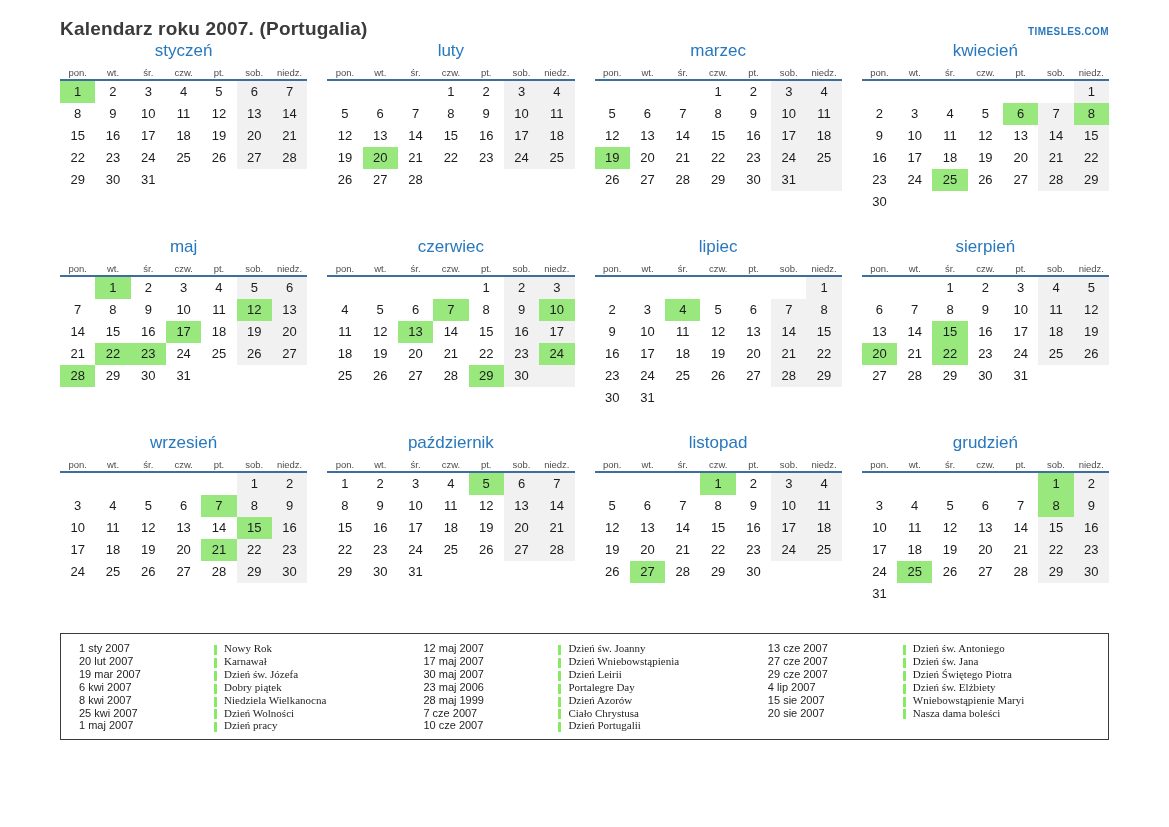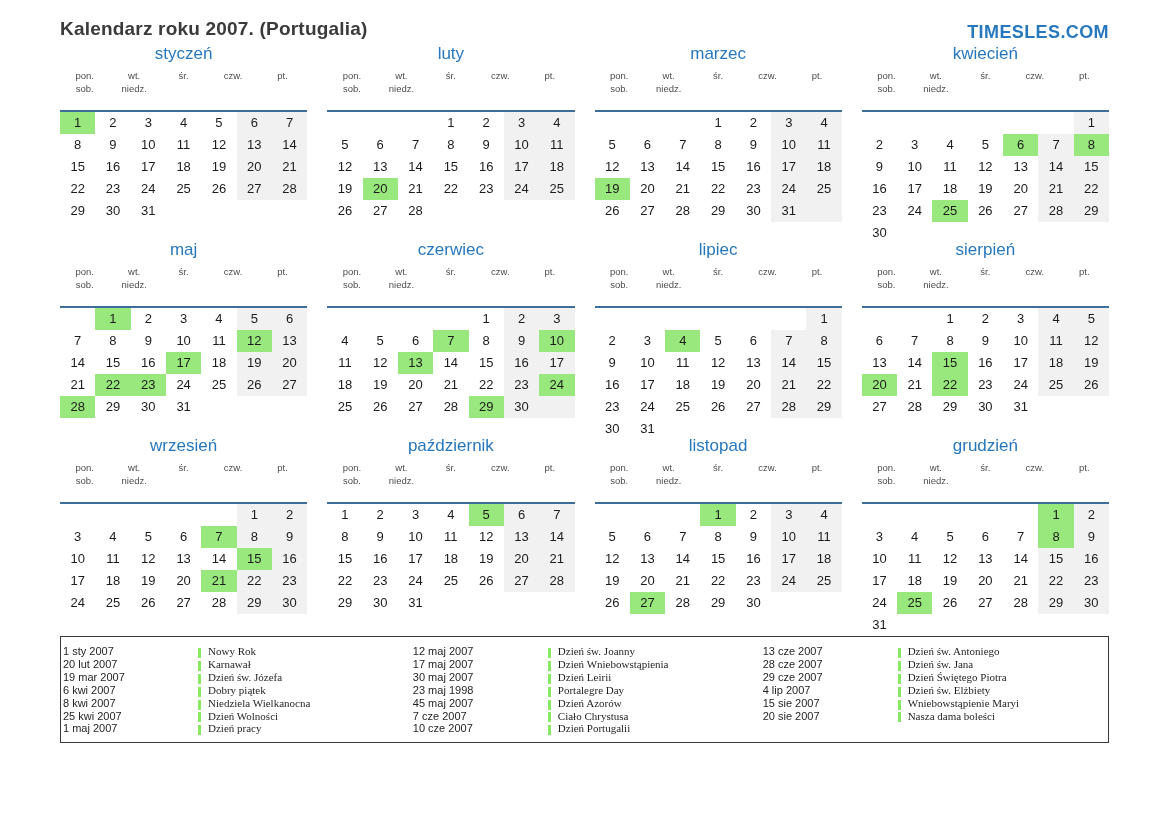--- a/index.html
+++ b/index.html
@@ -10,54 +10,54 @@
     --tick-green:#88e963;
   }
   *{box-sizing:border-box;}
   html,body{margin:0;padding:0;}
   body{
     width:1169px;height:827px;background:#ffffff;
     font-family:"Liberation Sans","DejaVu Sans",sans-serif;
     color:#1c1c1c;overflow:hidden;
   }
   .page{padding:18px 60px 0 60px;}
-  .topbar{display:flex;justify-content:space-between;align-items:flex-start;gap:27px;}
+  .topbar{display:flex;justify-content:space-between;align-items:center;gap:27px;}
   .page-title{
     margin:0;font-size:19px;font-weight:600;color:#3a3a3a;letter-spacing:.2px;
   }
   .brand{
-    font-size:18px;font-weight:bold;color:var(--accent-blue);
+    font-size:10px;font-weight:bold;color:var(--accent-blue);
     text-decoration:none;letter-spacing:.4px;margin-top:4px;
   }
   .months{
     display:grid;grid-template-columns:repeat(4,1fr);
     column-gap:20px;row-gap:17px;
   }
   .month{height:179px;}
   .month-title{
     text-align:center;color:var(--accent-blue);font-size:17px;
     height:22px;line-height:22px;margin-bottom:4px;font-weight:400;
   }
   .weekdays{
-    display:grid;grid-template-columns:repeat(5,1fr);
-    border-bottom:2px solid var(--header-line);padding-bottom:15px;
+    display:grid;grid-template-columns:repeat(7,1fr);
+    border-bottom:2px solid var(--header-line);padding-bottom:0;
   }
   .wd{
     text-align:center;font-size:9.5px;color:#4d4d4d;line-height:13px;
   }
   .week{display:grid;grid-template-columns:repeat(7,1fr);}
   .cell{
     height:22px;line-height:22px;text-align:center;font-size:13px;color:#1c1c1c;
   }
   .cell.weekend{background:var(--weekend-gray);}
   .cell.holiday{background:var(--holiday-green);}
   .legend{
     margin-top:22px;
     border:1.5px solid #3a3a3a;
-    padding:8px 10px 7px 2px;
+    padding:8px 10px 7px 18px;
     display:flex;justify-content:space-between;
   }
   .legend-col{width:32.4%;}
   .legend-row{display:flex;font-size:11px;line-height:12.9px;}
   .l-date{width:135px;flex:0 0 135px;color:#1f1f1f;}
   .l-name{display:flex;align-items:flex-end;color:#1f1f1f;font-family:Liberation Serif, serif;}
   .tick{
     display:inline-block;width:3px;height:10px;background:var(--tick-green);
     margin-right:7px;flex:0 0 3px;
   }
@@ -823,43 +823,43 @@
         </div>
         <div class="legend-row">
           <span class="l-date">17 maj 2007</span>
           <span class="l-name"><i class="tick"></i>Dzień Wniebowstąpienia</span>
         </div>
         <div class="legend-row">
           <span class="l-date">30 maj 2007</span>
           <span class="l-name"><i class="tick"></i>Dzień Leirii</span>
         </div>
         <div class="legend-row">
-          <span class="l-date">23 maj 1998</span>
+          <span class="l-date">23 maj 2006</span>
           <span class="l-name"><i class="tick"></i>Portalegre Day</span>
         </div>
         <div class="legend-row">
-          <span class="l-date">45 maj 2007</span>
+          <span class="l-date">28 maj 1999</span>
           <span class="l-name"><i class="tick"></i>Dzień Azorów</span>
         </div>
         <div class="legend-row">
           <span class="l-date">7 cze 2007</span>
           <span class="l-name"><i class="tick"></i>Ciało Chrystusa</span>
         </div>
         <div class="legend-row">
           <span class="l-date">10 cze 2007</span>
           <span class="l-name"><i class="tick"></i>Dzień Portugalii</span>
         </div>
       </div>
       <div class="legend-col">
         <div class="legend-row">
           <span class="l-date">13 cze 2007</span>
           <span class="l-name"><i class="tick"></i>Dzień św. Antoniego</span>
         </div>
         <div class="legend-row">
-          <span class="l-date">28 cze 2007</span>
+          <span class="l-date">27 cze 2007</span>
           <span class="l-name"><i class="tick"></i>Dzień św. Jana</span>
         </div>
         <div class="legend-row">
           <span class="l-date">29 cze 2007</span>
           <span class="l-name"><i class="tick"></i>Dzień Świętego Piotra</span>
         </div>
         <div class="legend-row">
           <span class="l-date">4 lip 2007</span>
           <span class="l-name"><i class="tick"></i>Dzień św. Elżbiety</span>
         </div>

